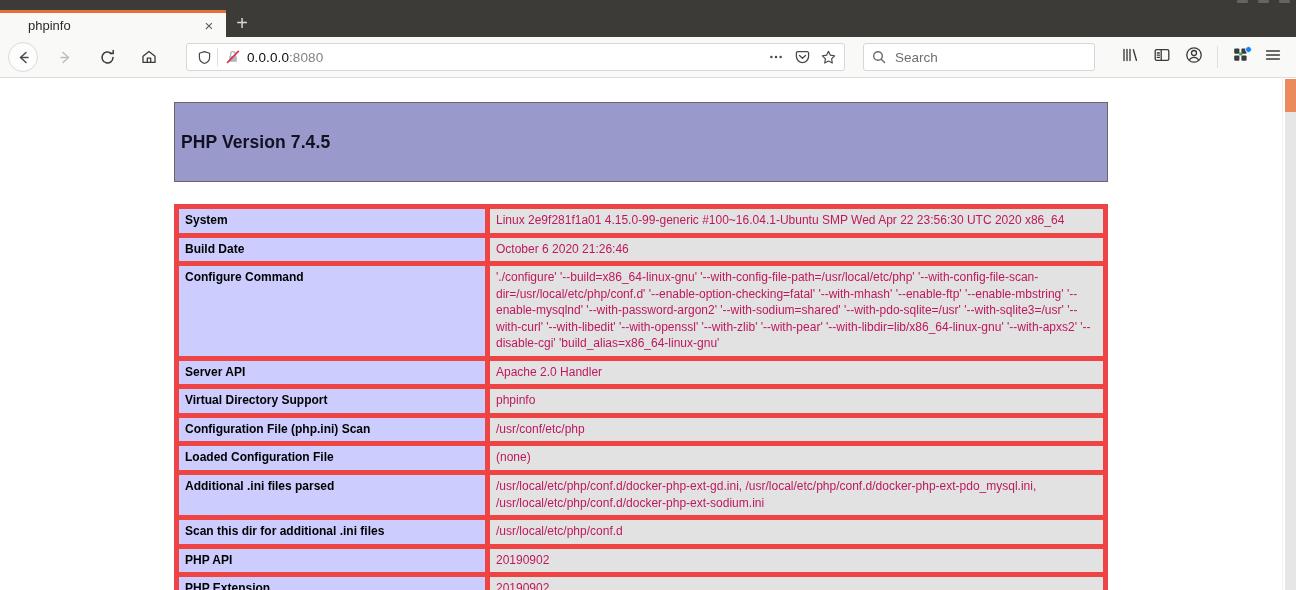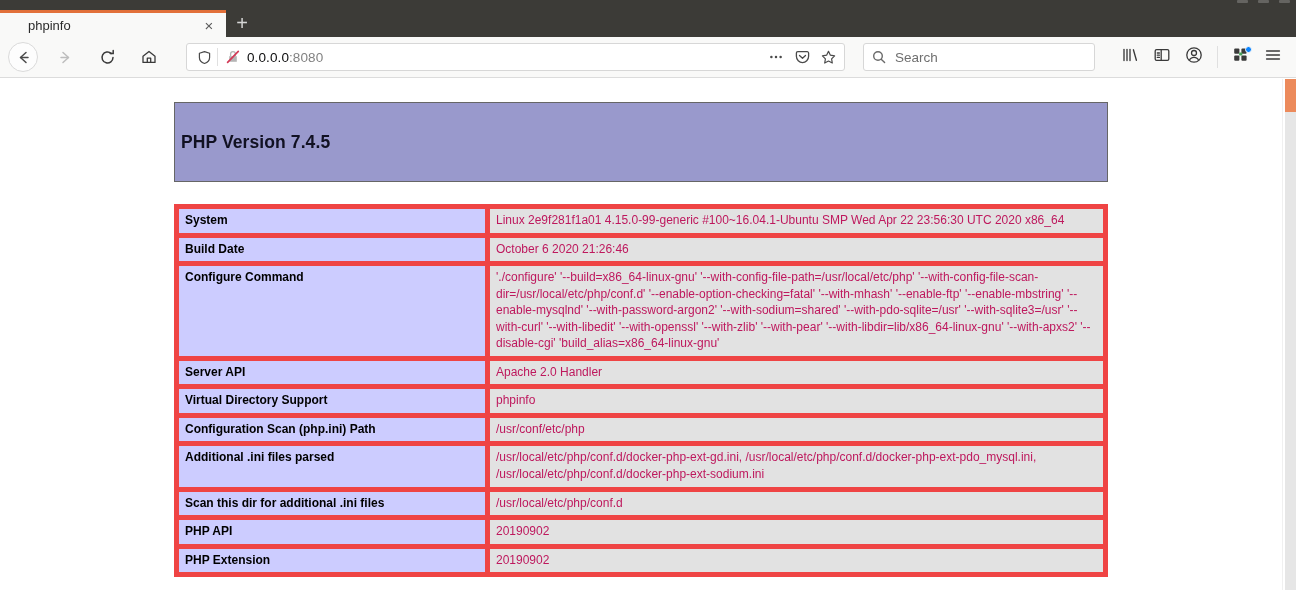--- a/index.html
+++ b/index.html
@@ -389,22 +389,26 @@
             </tr>
             <tr>
               <td class="e">Server API</td>
               <td class="v">Apache 2.0 Handler</td>
             </tr>
             <tr>
               <td class="e">Virtual Directory Support</td>
               <td class="v">phpinfo</td>
             </tr>
             <tr>
-              <td class="e">Configuration Scan (php.ini) Path</td>
+              <td class="e">Configuration File (php.ini) Scan</td>
               <td class="v">/usr/conf/etc/php</td>
+            </tr>
+            <tr>
+              <td class="e">Loaded Configuration File</td>
+              <td class="v">(none)</td>
             </tr>
             <tr>
               <td class="e">Additional .ini files parsed</td>
               <td class="v">/usr/local/etc/php/conf.d/docker-php-ext-gd.ini, /usr/local/etc/php/conf.d/docker-php-ext-pdo_mysql.ini, /usr/local/etc/php/conf.d/docker-php-ext-sodium.ini</td>
             </tr>
             <tr>
               <td class="e">Scan this dir for additional .ini files</td>
               <td class="v">/usr/local/etc/php/conf.d</td>
             </tr>
             <tr>

